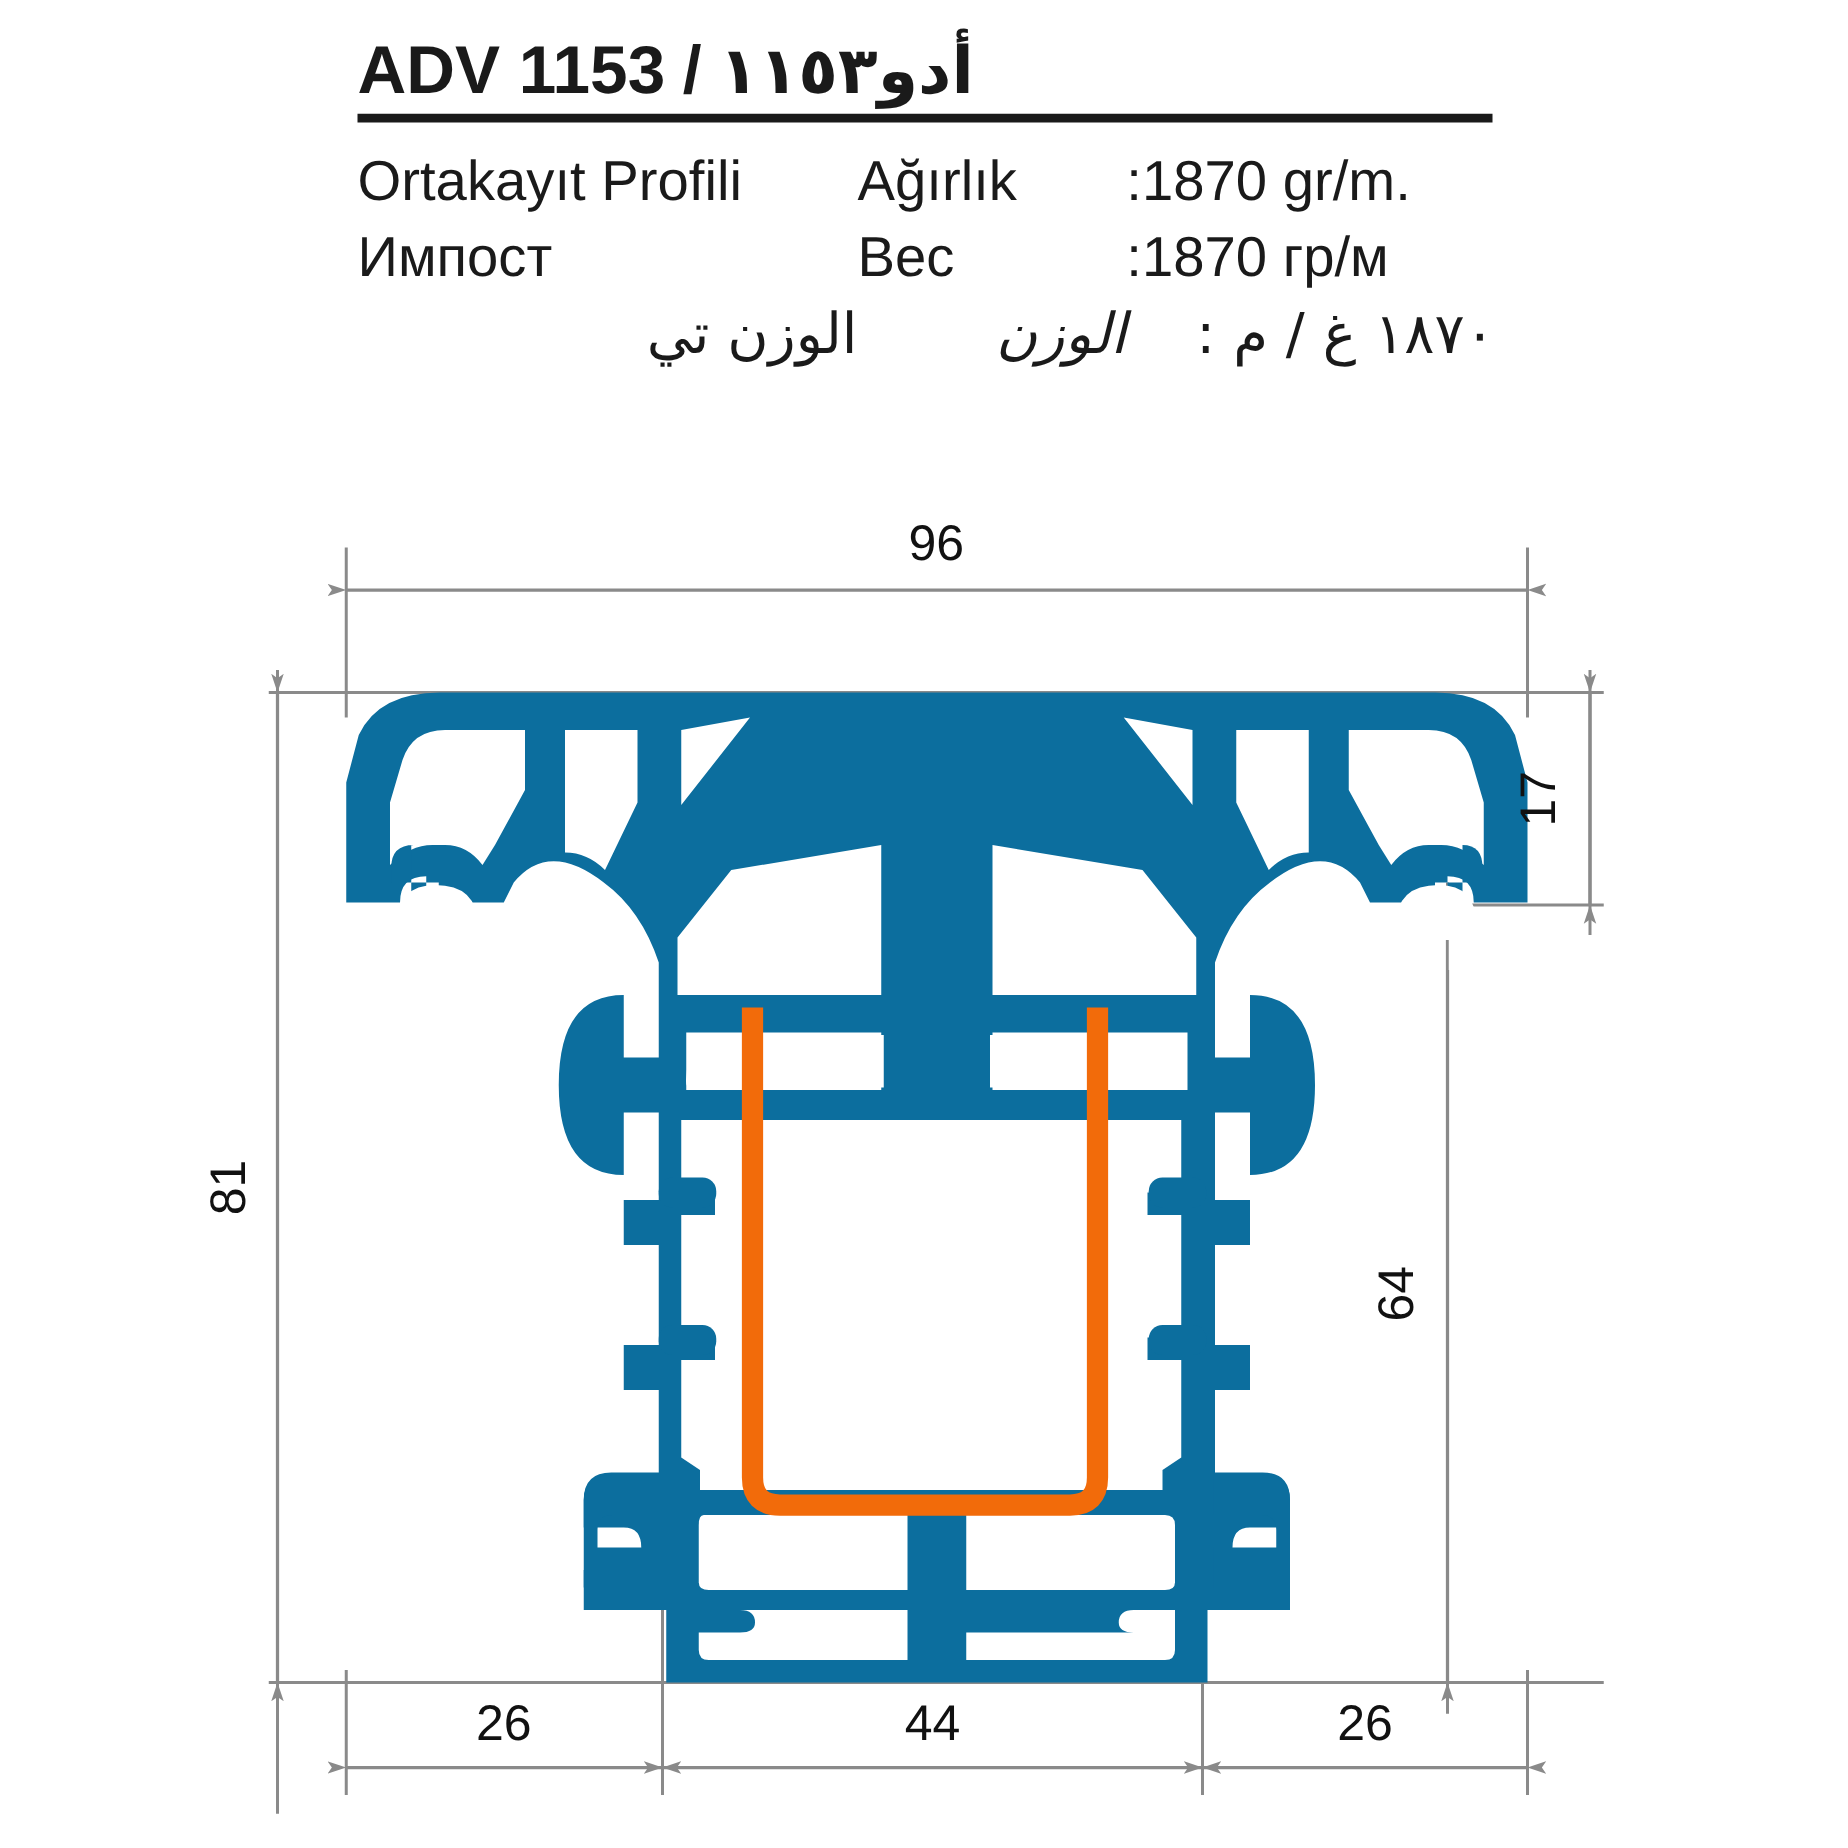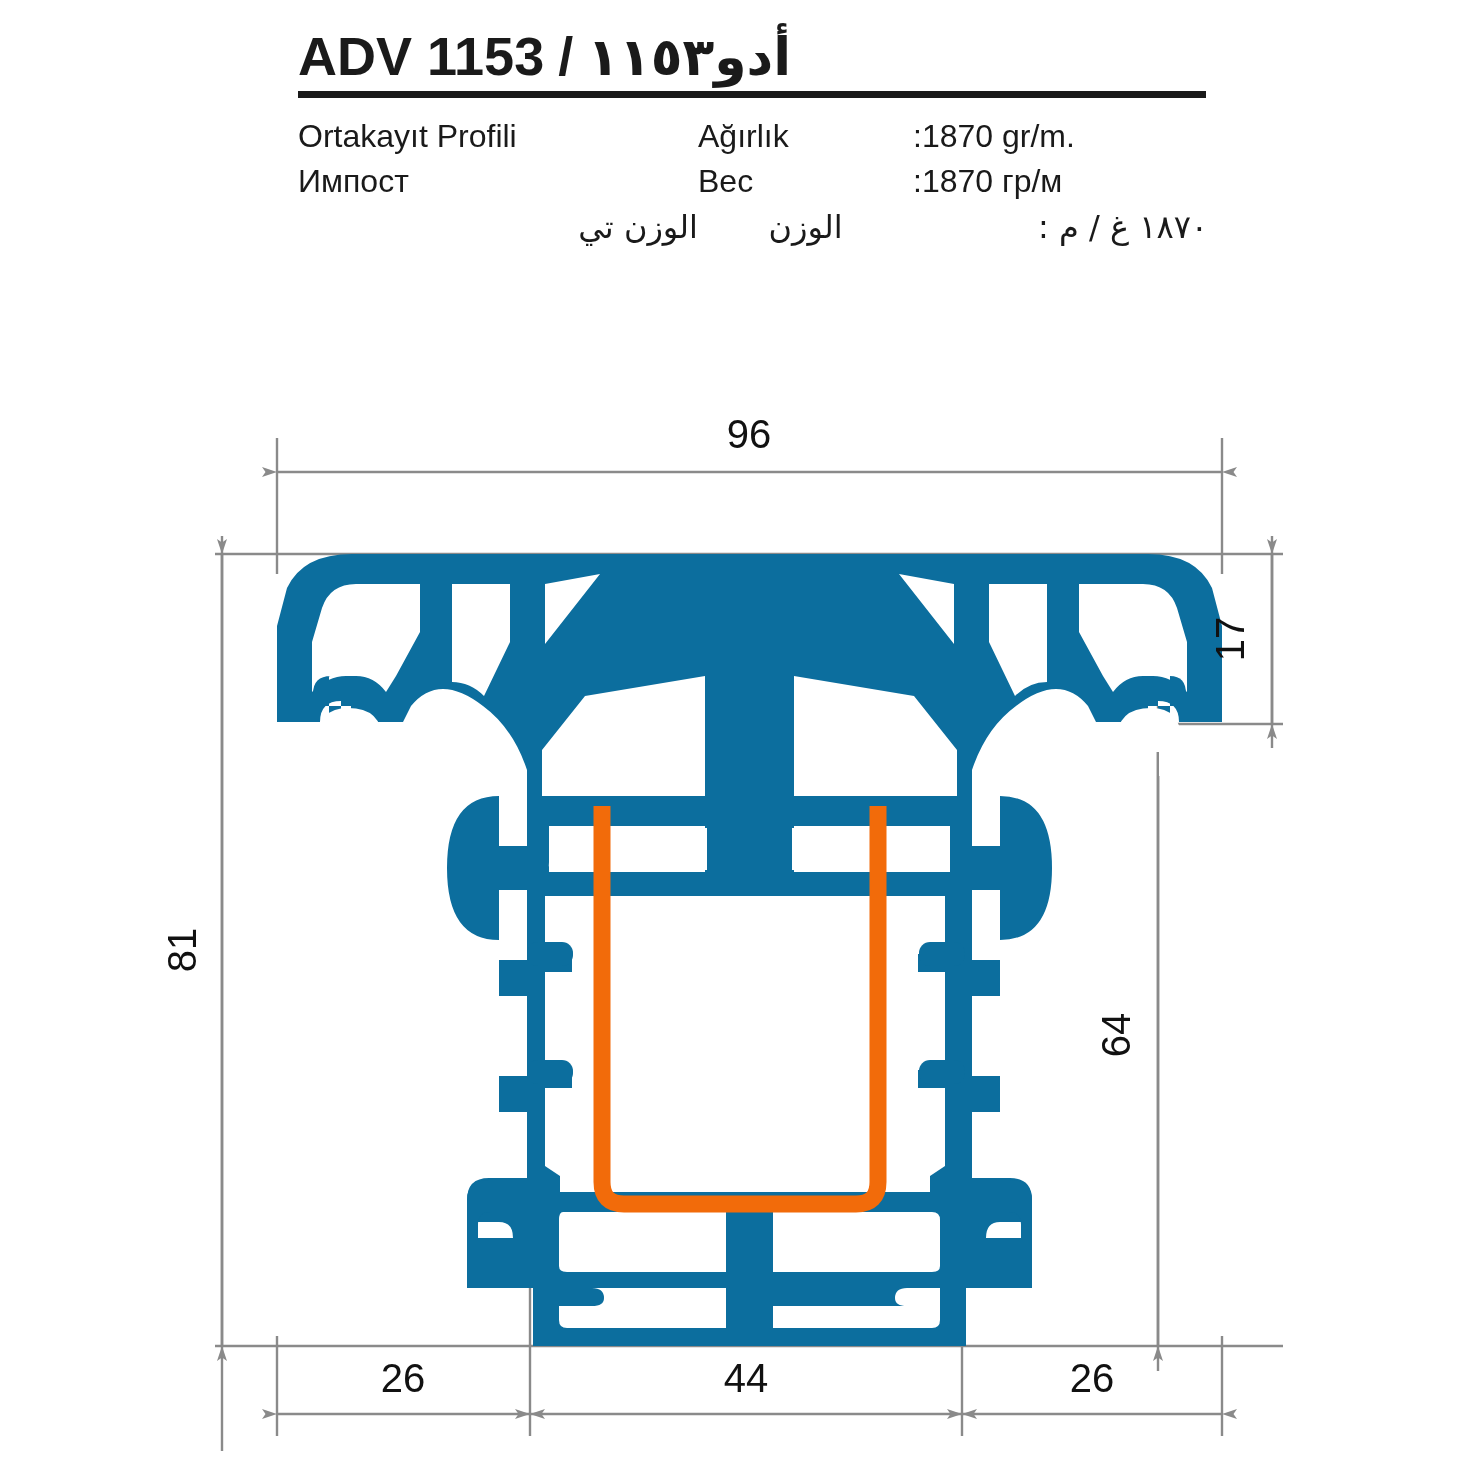--- a/index.html
+++ b/index.html
@@ -18,21 +18,21 @@
 
   #sheet {
     position: relative;
     width: 1478px;
     height: 1478px;
   }
 
   
   .header {
     position: absolute;
-    left: 298px;
+    left: 286px;
     top: 28px;
     width: 910px;
   }
   .title-row {
     display: flex;
     align-items: baseline;
     gap: 14px;
     font-size: 54px;
     font-weight: bold;
     letter-spacing: 0px;
@@ -53,40 +53,40 @@
     width: 908px;
   }
 
   .spec-table {
     margin-top: 18px;
     width: 910px;
     border-collapse: collapse;
     table-layout: fixed;
   }
   .spec-table td {
-    font-size: 32px;
+    font-size: 45px;
     font-weight: 400;
     padding: 2px 0 6px 0;
     line-height: 1.18;
     white-space: nowrap;
     vertical-align: baseline;
   }
   .c-name  { width: 400px; }
   .c-label { width: 215px; }
   .c-value { width: 295px; }
 
   .ar-cell {
     font-family: "DejaVu Sans", sans-serif;
     font-weight: bold;
     font-size: 40px;
     direction: rtl;
     text-align: right;
   }
   .ar-name  { text-align: right; padding-right: 76px; }
-  .ar-label { text-align: center; padding-right: 18px; }
+  .ar-label { text-align: right; padding-right: 18px; font-style: italic; }
   .ar-value { text-align: right; direction: rtl; }
 
   
   #drawing {
     position: absolute;
     left: 0;
     top: 376px;
     width: 1478px;
     height: 1078px;
   }

